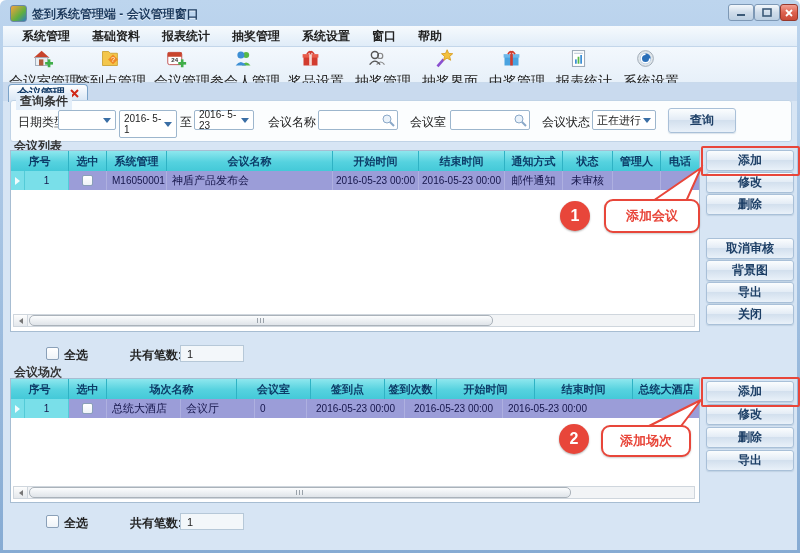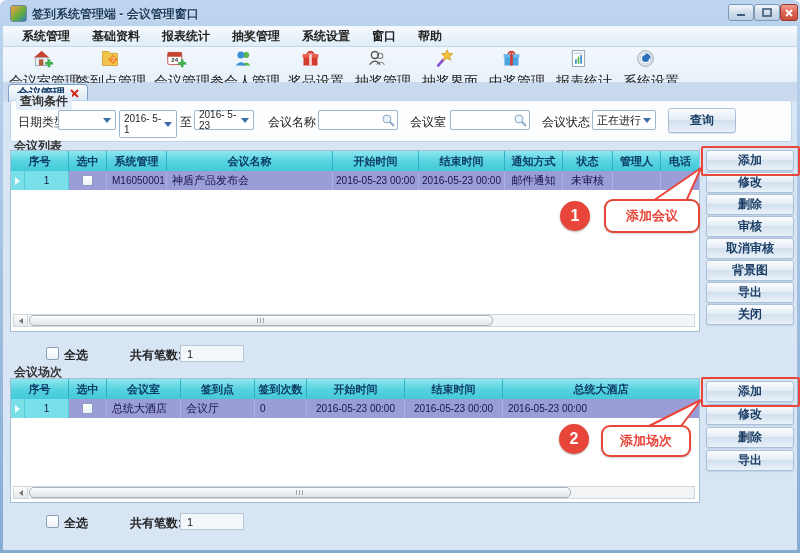--- a/index.html
+++ b/index.html
@@ -272,37 +272,37 @@
         </div>
       <div class="thumb" style="width:462px;">
           <span class="grip"></span>
         </div>
     </div>
   </div>
 
   <div class="abs btn sbtn" style="top:150px;">添加</div>
   <div class="abs btn sbtn" style="top:172px;">修改</div>
   <div class="abs btn sbtn" style="top:194px;">删除</div>
-  <div class="abs btn sbtn" style="top:216px;">审核</div>
   <div class="abs btn sbtn" style="top:238px;">取消审核</div>
   <div class="abs btn sbtn" style="top:260px;">背景图</div>
   <div class="abs btn sbtn" style="top:282px;">导出</div>
   <div class="abs btn sbtn" style="top:304px;">关闭</div>
   <div class="abs red-rect" style="left:701px;top:146px;width:95px;height:26px;"></div>
 
   <div class="abs checkbox" style="left:46px;top:347px;"></div>
   <div class="abs clabel" style="left:64px;top:347px;">全选</div>
   <div class="abs clabel" style="left:130px;top:347px;">共有笔数:</div>
   <div class="abs countbox" style="left:180px;top:345px;width:64px;height:17px;">1</div>
 
   <div class="abs sec-label" style="left:14px;top:364px;">会议场次</div>
   <div class="abs panel" style="left:10px;top:378px;width:690px;height:125px;">
     <div class="ghead">
       <div class="gh sw0">序号</div>
       <div class="gh sw2">选中</div>
+      <div class="gh sw3">场次名称</div>
       <div class="gh sw4">会议室</div>
       <div class="gh sw5">签到点</div>
       <div class="gh sw6">签到次数</div>
       <div class="gh sw7">开始时间</div>
       <div class="gh sw8">结束时间</div>
       <div class="gh sw9">总统大酒店</div>
     </div>
     <div class="grow">
       <div class="gc cy sc0">
           <span class="tri"></span>

